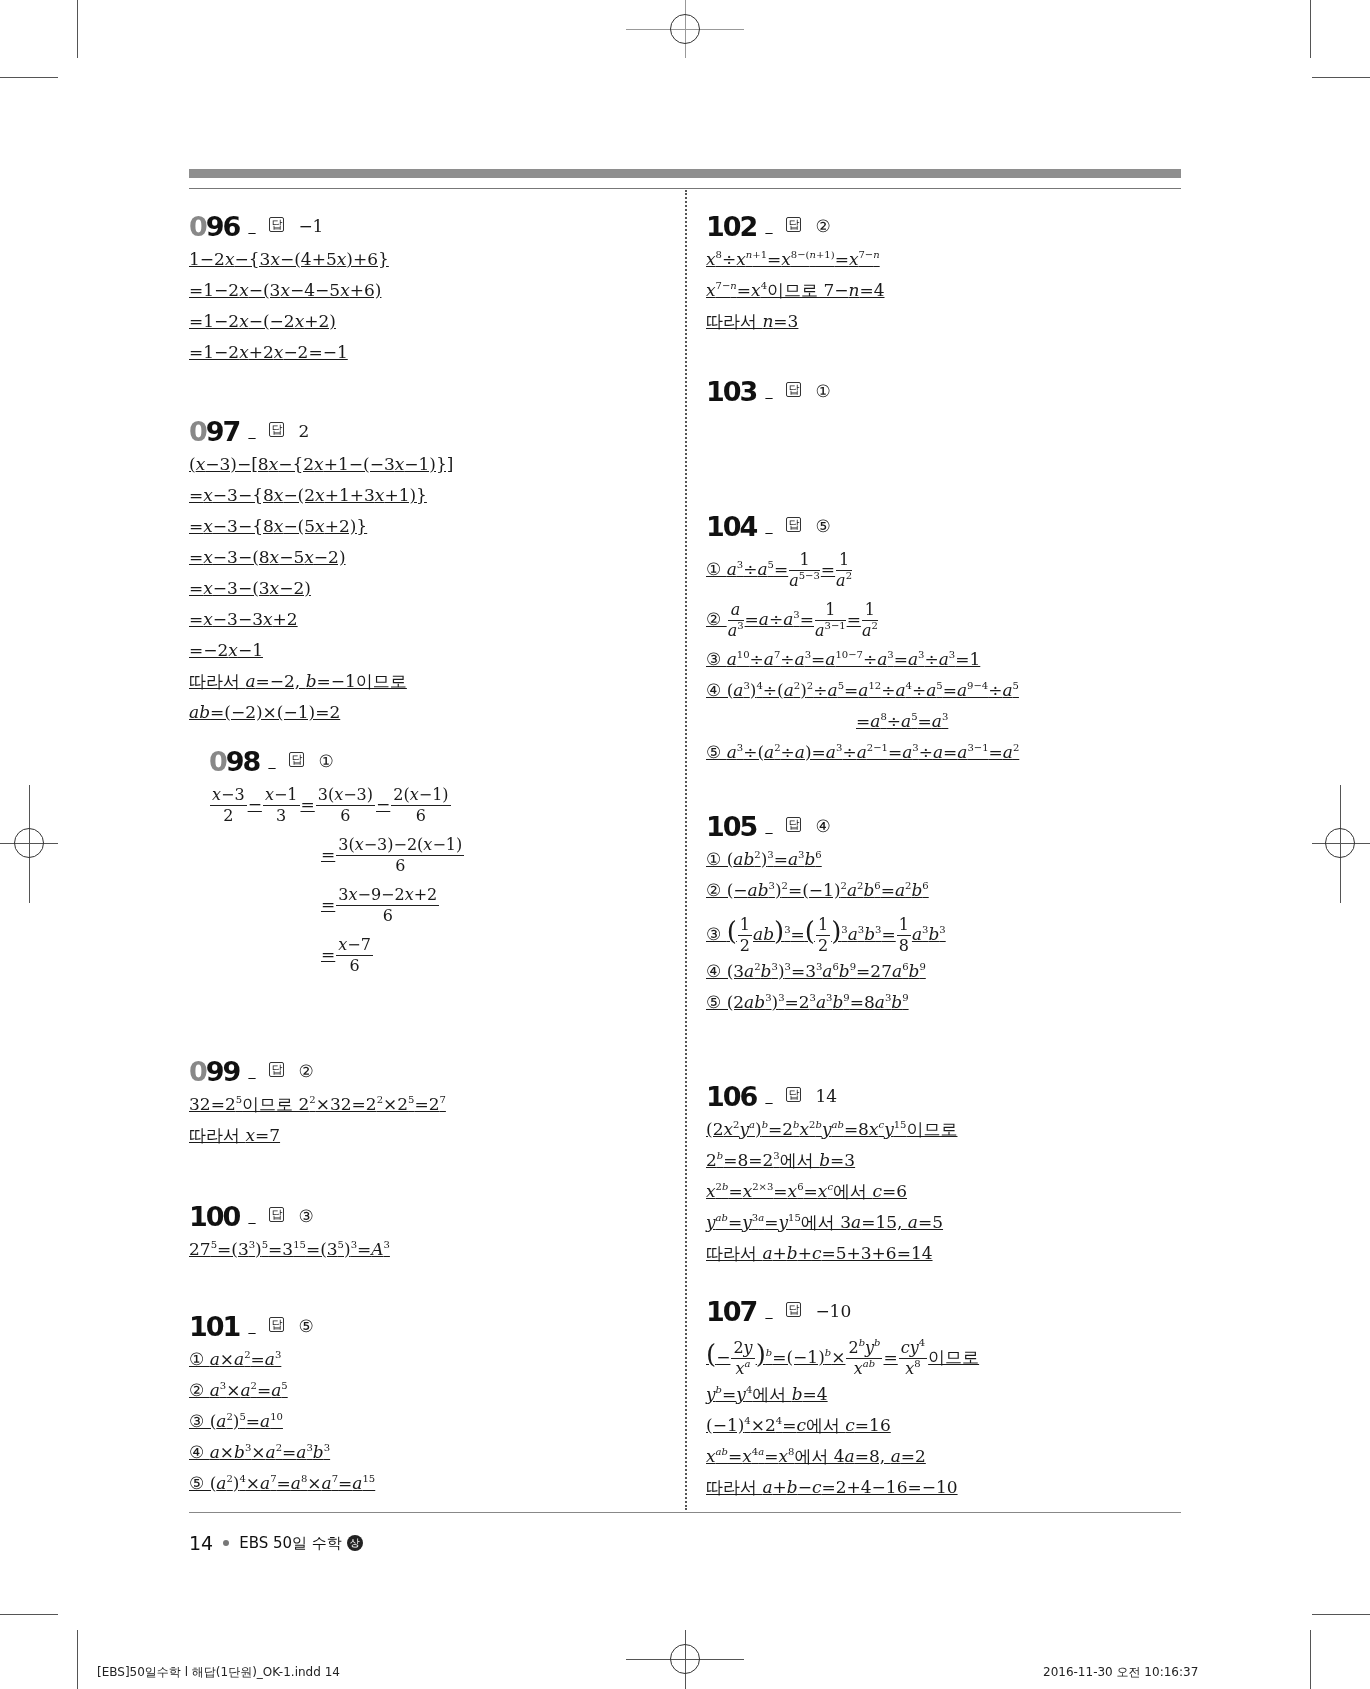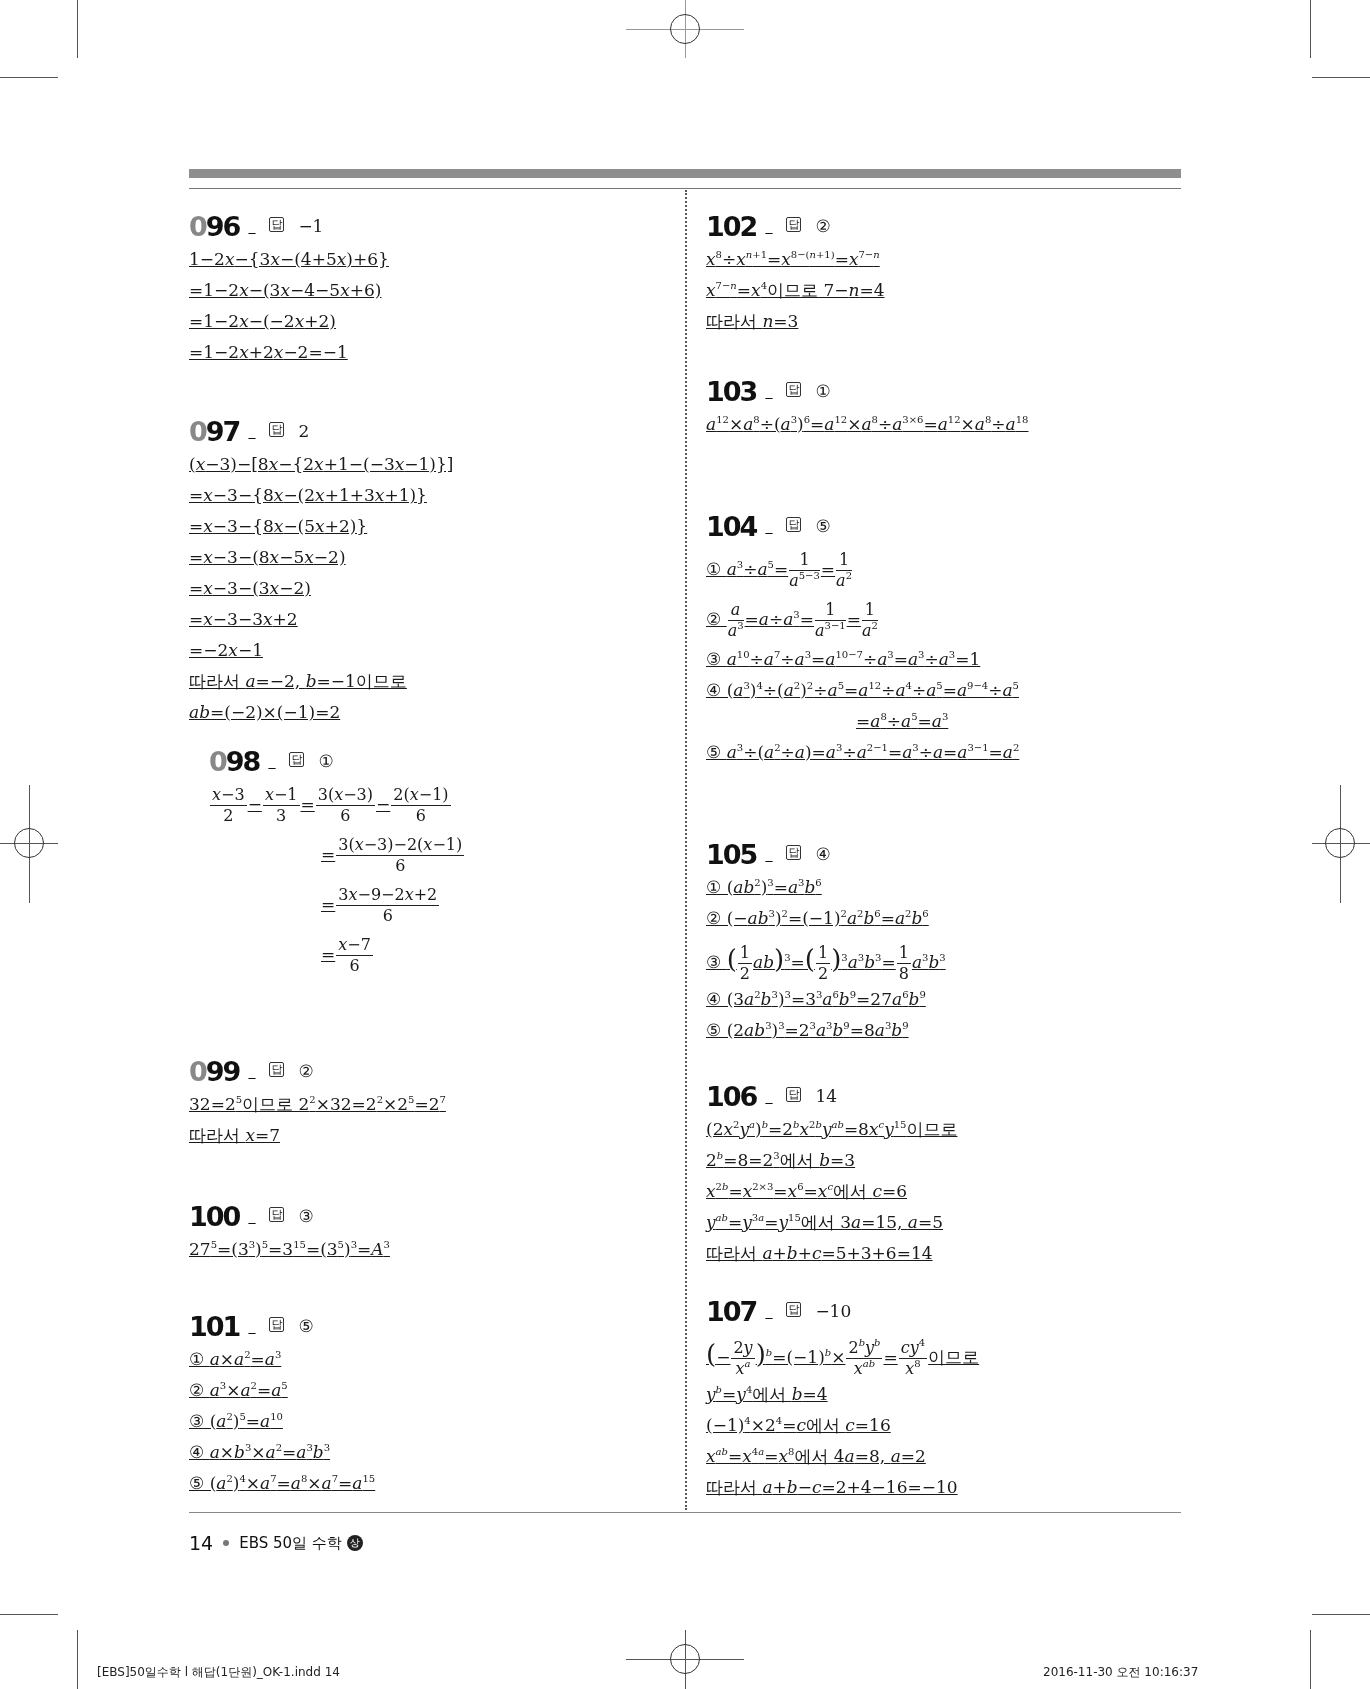--- a/index.html
+++ b/index.html
@@ -153,37 +153,36 @@
       <div class="line"><i>x</i><sup>7−<i>n</i></sup>=<i>x</i><sup>4</sup>이므로 7−<i>n</i>=4</div>
       <div class="line">따라서 <i>n</i>=3</div>
     </div>
     <div class="prob" style="top: 165px;">
       <div class="phead">
         <span class="pnum">103</span>
         <span class="pund">_</span>
         <span class="dap">답</span>
         <span class="ans">①</span>
       </div>
-      <div class="line"><i>a</i><sup>12</sup>×<i>a</i><sup>8</sup>÷(<i>a</i><sup>3</sup>)<sup>6</sup>=<i>a</i><sup>12</sup>×<i>a</i><sup>8</sup>÷<i>a</i><sup>3×6</sup>=<i>a</i><sup>12</sup>×<i>a</i><sup>8</sup>÷<i>a</i><sup>18</sup></div>
     </div>
     <div class="prob" style="top: 300px;">
       <div class="phead">
         <span class="pnum">104</span>
         <span class="pund">_</span>
         <span class="dap">답</span>
         <span class="ans">⑤</span>
       </div>
       <div class="line tall">① <i>a</i><sup>3</sup>÷<i>a</i><sup>5</sup>=<span class="frac"><span class="n">1</span><span class="d"><i>a</i><sup>5−3</sup></span></span>=<span class="frac"><span class="n">1</span><span class="d"><i>a</i><sup>2</sup></span></span></div>
       <div class="line tall">② <span class="frac"><span class="n"><i>a</i></span><span class="d"><i>a</i><sup>3</sup></span></span>=<i>a</i>÷<i>a</i><sup>3</sup>=<span class="frac"><span class="n">1</span><span class="d"><i>a</i><sup>3−1</sup></span></span>=<span class="frac"><span class="n">1</span><span class="d"><i>a</i><sup>2</sup></span></span></div>
       <div class="line">③ <i>a</i><sup>10</sup>÷<i>a</i><sup>7</sup>÷<i>a</i><sup>3</sup>=<i>a</i><sup>10−7</sup>÷<i>a</i><sup>3</sup>=<i>a</i><sup>3</sup>÷<i>a</i><sup>3</sup>=1</div>
       <div class="line">④ (<i>a</i><sup>3</sup>)<sup>4</sup>÷(<i>a</i><sup>2</sup>)<sup>2</sup>÷<i>a</i><sup>5</sup>=<i>a</i><sup>12</sup>÷<i>a</i><sup>4</sup>÷<i>a</i><sup>5</sup>=<i>a</i><sup>9−4</sup>÷<i>a</i><sup>5</sup></div>
       <div class="line"><span style="display:inline-block;width:150px"></span>=<i>a</i><sup>8</sup>÷<i>a</i><sup>5</sup>=<i>a</i><sup>3</sup></div>
       <div class="line">⑤ <i>a</i><sup>3</sup>÷(<i>a</i><sup>2</sup>÷<i>a</i>)=<i>a</i><sup>3</sup>÷<i>a</i><sup>2−1</sup>=<i>a</i><sup>3</sup>÷<i>a</i>=<i>a</i><sup>3−1</sup>=<i>a</i><sup>2</sup></div>
     </div>
-    <div class="prob" style="top: 600px; margin-top: 28px;">
+    <div class="prob" style="top: 600px;">
       <div class="phead">
         <span class="pnum">105</span>
         <span class="pund">_</span>
         <span class="dap">답</span>
         <span class="ans">④</span>
       </div>
       <div class="line">① (<i>ab</i><sup>2</sup>)<sup>3</sup>=<i>a</i><sup>3</sup><i>b</i><sup>6</sup></div>
       <div class="line">② (−<i>ab</i><sup>3</sup>)<sup>2</sup>=(−1)<sup>2</sup><i>a</i><sup>2</sup><i>b</i><sup>6</sup>=<i>a</i><sup>2</sup><i>b</i><sup>6</sup></div>
       <div class="line tall">③ <span style="font-size:26px">(</span><span class="frac"><span class="n">1</span><span class="d">2</span></span><i>ab</i><span style="font-size:26px">)</span><sup>3</sup>=<span style="font-size:26px">(</span><span class="frac"><span class="n">1</span><span class="d">2</span></span><span style="font-size:26px">)</span><sup>3</sup><i>a</i><sup>3</sup><i>b</i><sup>3</sup>=<span class="frac"><span class="n">1</span><span class="d">8</span></span><i>a</i><sup>3</sup><i>b</i><sup>3</sup></div>
       <div class="line">④ (3<i>a</i><sup>2</sup><i>b</i><sup>3</sup>)<sup>3</sup>=3<sup>3</sup><i>a</i><sup>6</sup><i>b</i><sup>9</sup>=27<i>a</i><sup>6</sup><i>b</i><sup>9</sup></div>

